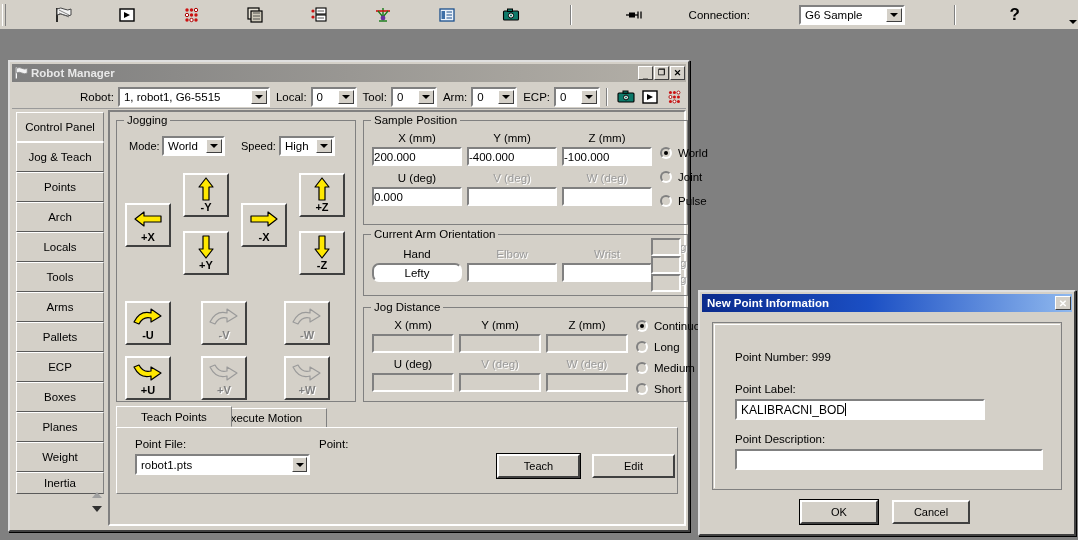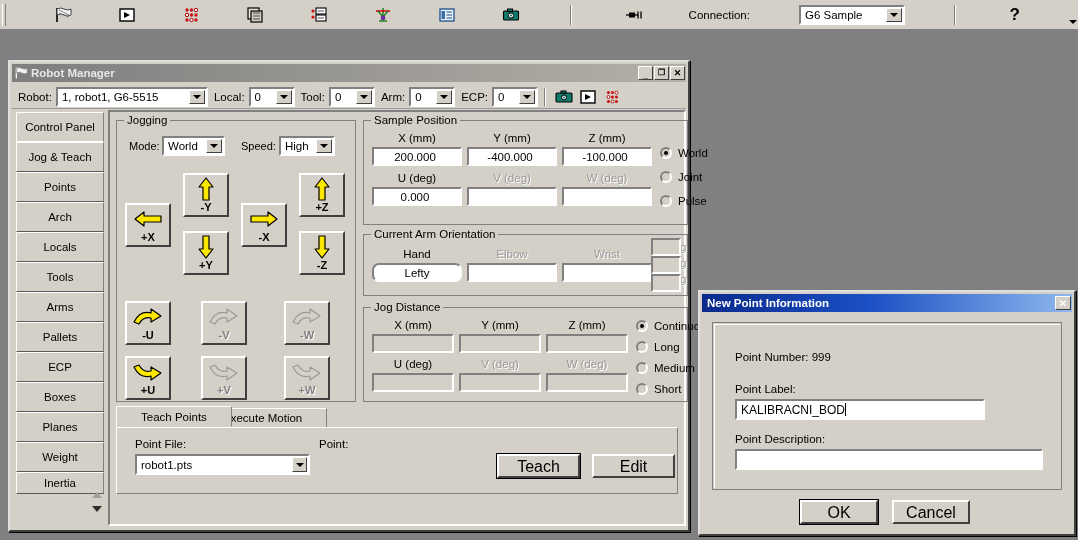--- a/index.html
+++ b/index.html
@@ -61,20 +61,21 @@
     border:1px solid; border-color:#fff #404040 #404040 #fff;
     display:flex;align-items:center;justify-content:center;
     font-size:9px; line-height:1; font-weight:bold; color:#000;
   }
 
   
   #rm-toolrow {
     margin:3px 2px 0 2px; height:24px;
     display:flex; align-items:center; gap:0;
     border-bottom:1px solid #9a9a9a;
+    justify-content:flex-end;
   }
   #rm-toolrow .lbl { margin:0 4px 0 6px; font-size:11.5px; }
 
   
   #rm-body { position:absolute; left:2px; top:48px; right:2px; bottom:2px; }
 
   
   #sidebar {
     position:absolute; left:4px; top:2px; width:90px; bottom:4px;
     background:#d4d0c8;
@@ -121,21 +122,21 @@
     padding-bottom:2px; font-size:11px; font-weight:bold; cursor:default;
   }
   .jogbtn .glyph { flex:1; display:flex; align-items:center; justify-content:center; }
   .jogbtn .cap { line-height:11px; }
   .jogbtn.dis .cap { color:#808080; text-shadow:1px 1px 0 #fff; }
 
   
   .tfield {
     position:absolute; height:19px; background:#fff;
     border:2px solid; border-color:#808080 #ffffff #ffffff #808080;
-    display:flex; align-items:center; justify-content:center;
+    display:flex; align-items:center; justify-content:flex-start;
     padding-right:4px; font-size:11.5px;
   }
   .tfield.gray { background:#d4d0c8; }
   .tfield.left { justify-content:flex-start; padding-left:5px; }
   .flabel { position:absolute; font-size:11.5px; text-align:center; }
   .flabel.dis { color:#9a9a9a; text-shadow:1px 1px 0 #fff; }
 
   
   .radio { position:absolute; display:flex; align-items:center; font-size:11.5px; }
   .rdot {
@@ -158,22 +159,22 @@
     display:flex; align-items:center; font-size:11.5px;
     background:#d4d0c8; border:1px solid; border-color:#fff #808080 #808080 #fff;
     border-bottom:none; }
   .tabhdr.sel { top:-2px; height:21px; border-bottom:1px solid #d4d0c8; z-index:2; }
   .tabpane { position:absolute; top:19px; left:0; right:0; bottom:0;
     background:#d4d0c8; border:1px solid; border-color:#fff #808080 #808080 #fff; }
 
   .pushbtn {
     position:absolute; height:24px;
     background:#d4d0c8; border:2px solid; border-color:#fff #404040 #404040 #fff;
-    display:flex; align-items:flex-end; justify-content:center;
-    font-size:16px; cursor:default;
+    display:flex; align-items:center; justify-content:center;
+    font-size:11px; cursor:default;
   }
   .pushbtn.default { outline:1px solid #000; outline-offset:0px; }
 
   .combo2 {
     position:absolute; height:21px; background:#fff;
     border:2px solid; border-color:#808080 #fff #fff #808080;
     display:flex; align-items:center; padding-left:4px; font-size:11.5px;
   }
   .combo2 .arrowbtn2 {
     position:absolute; right:1px; top:1px; width:15px; height:15px;

